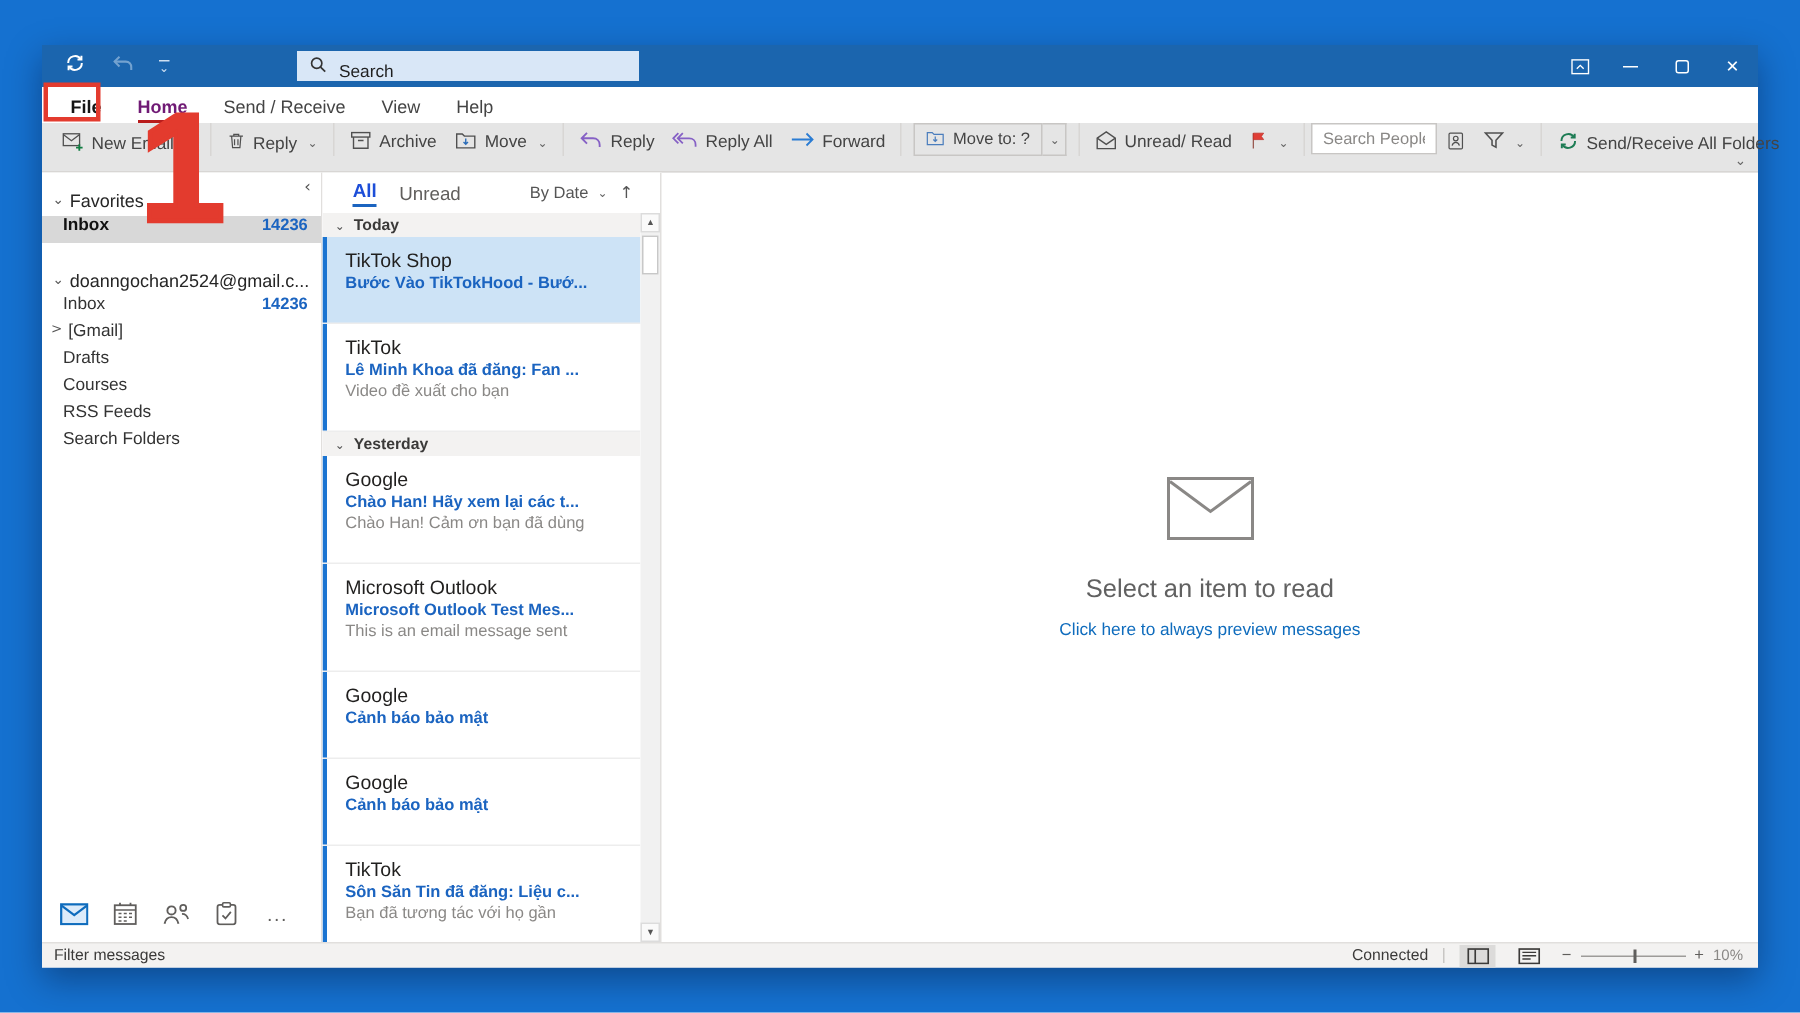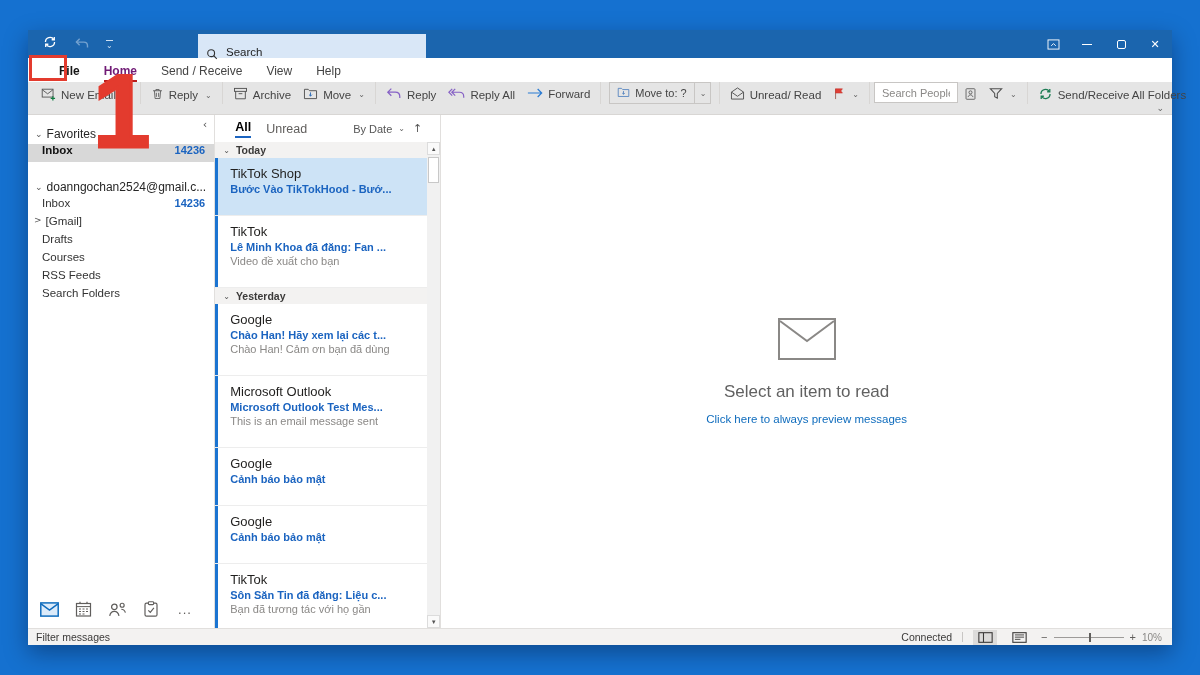--- a/index.html
+++ b/index.html
@@ -9,33 +9,33 @@
   .window { position:absolute; left:28px; top:30px; width:1144px; height:615px;
             background:#fff; display:flex; flex-direction:column;
             box-shadow:0 8px 22px rgba(0,0,20,.35); }
 
   
   .titlebar { flex:0 0 28px; background:#1b65ae; position:relative; display:flex; align-items:center; color:#fff; }
   .qat { display:flex; align-items:center; gap:17px; padding-left:15px; }
   .qat .undo { opacity:.55; }
   .qat-chev { font-size:8px; color:#cfe0f2; border-top:1px solid #cfe0f2; line-height:7px; padding-top:1px; }
   .searchbox { position:absolute; left:170px; top:4px; width:228px; height:20px; background:#d9e7f7;
-               display:flex; align-items:flex-start; gap:8px; padding:12px 8px; }
+               display:flex; align-items:flex-end; gap:8px; padding:0 8px; }
   .searchbox input { border:none; background:transparent; outline:none; font-size:11.5px; color:#1f1f1f; width:160px;
                      font-family:"Liberation Sans",sans-serif; }
   .searchbox input::placeholder { color:#1f1f1f; opacity:1; }
   .wctrls { margin-left:auto; display:flex; height:28px; }
   .wbtn { width:34px; height:28px; display:flex; align-items:center; justify-content:center; color:#fff; font-size:11px; }
   .min-glyph { width:10px; border-top:1px solid #fff; display:block; }
   .restore-glyph { width:9px; height:9px; border:1px solid #fff; border-radius:2px; display:block; }
 
   
   .menubar { flex:0 0 24px; background:#fff; display:flex; align-items:flex-end; padding-left:7px; }
   .menu-item { font-size:12px; color:#444; padding:3px 12px 4px; cursor:default; }
-  .menu-item.file .mlabel { font-weight:bold; color:#151515;margin-left:12px; }
+  .menu-item.file .mlabel { font-weight:bold; color:#151515; }
   .menu-item.active .mlabel { font-weight:bold; color:#701a75; border-bottom:5px solid #b91c1c; padding-bottom:2px; }
 
   
   .ribbon { flex:0 0 33px; background:#e5e5e5; border-bottom:1px solid #d8d6d4; display:flex; align-items:flex-start;
             padding:0 24px 0 7px; font-size:11.5px; color:#444; white-space:nowrap; position:relative; }
   .rbtn { display:flex; align-items:center; gap:5px; padding:5px 6px; }
   .chev { font-size:8px; color:#666; margin-left:2px; font-family:"DejaVu Sans",sans-serif; }
   .sep { width:1px; height:22px; background:#d8d6d4; margin:0 4px; flex:0 0 1px; }
   .quickstep { display:flex; align-items:stretch; height:22px; margin:0 4px; }
   .qmain { display:flex; align-items:center; gap:5px; border:1px solid #c8c6c4; padding:0 7px; font-size:11px; color:#444; }
@@ -62,21 +62,21 @@
   .side-item.selected .silabel { font-weight:bold; color:#111; }
   .cnt { margin-left:auto; color:#1b64c0; font-weight:bold; font-size:11px; }
   .navrow { position:absolute; left:4px; bottom:8px; display:flex; align-items:center; }
   .navbtn { width:34px; height:22px; display:flex; align-items:center; justify-content:center; }
   .nav-more { font-size:13px; color:#605e5c; letter-spacing:1px; }
 
   
   .list { flex:0 0 226px; border-right:1px solid #e1dfdd; position:relative; background:#fff; }
   .list-header { height:27px; display:flex; align-items:center; padding:0 18px 0 20px; }
   .tab { font-size:12.5px; color:#605e5c; margin-right:15px; }
-  .tab.active { color:#000000; font-weight:bold; border-bottom:2px solid #1b64c0; padding-bottom:2px; }
+  .tab.active { color:#1d4ed8; font-weight:bold; border-bottom:2px solid #1b64c0; padding-bottom:2px; }
   .sortwrap { margin-left:auto; display:flex; align-items:center; gap:4px; font-size:11px; color:#555; }
   .sort-dir { font-size:11px; color:#555; margin-left:8px; font-family:"DejaVu Sans",sans-serif; }
   .groups { position:absolute; top:27px; left:0; right:13px; bottom:0; overflow:hidden; }
   .group-header { height:16px; background:#f3f2f1; display:flex; align-items:center; gap:6px;
                   padding-left:8px; font-size:10.5px; font-weight:bold; color:#3b3a39; }
   .group-header .gchev { font-size:8px; font-weight:normal; color:#555; }
   .mail-item { position:relative; min-height:53px; padding:7px 8px 19px 15px; border-bottom:1px solid #ededed; background:#fff; }
   .mail-item::before { content:""; position:absolute; left:0; top:0; bottom:0; width:3px; background:#1b74d1; }
   .mail-item.selected { background:#cde3f6; }
   .sender { font-size:13px; color:#201f1e; line-height:17px; white-space:nowrap; overflow:hidden; }

